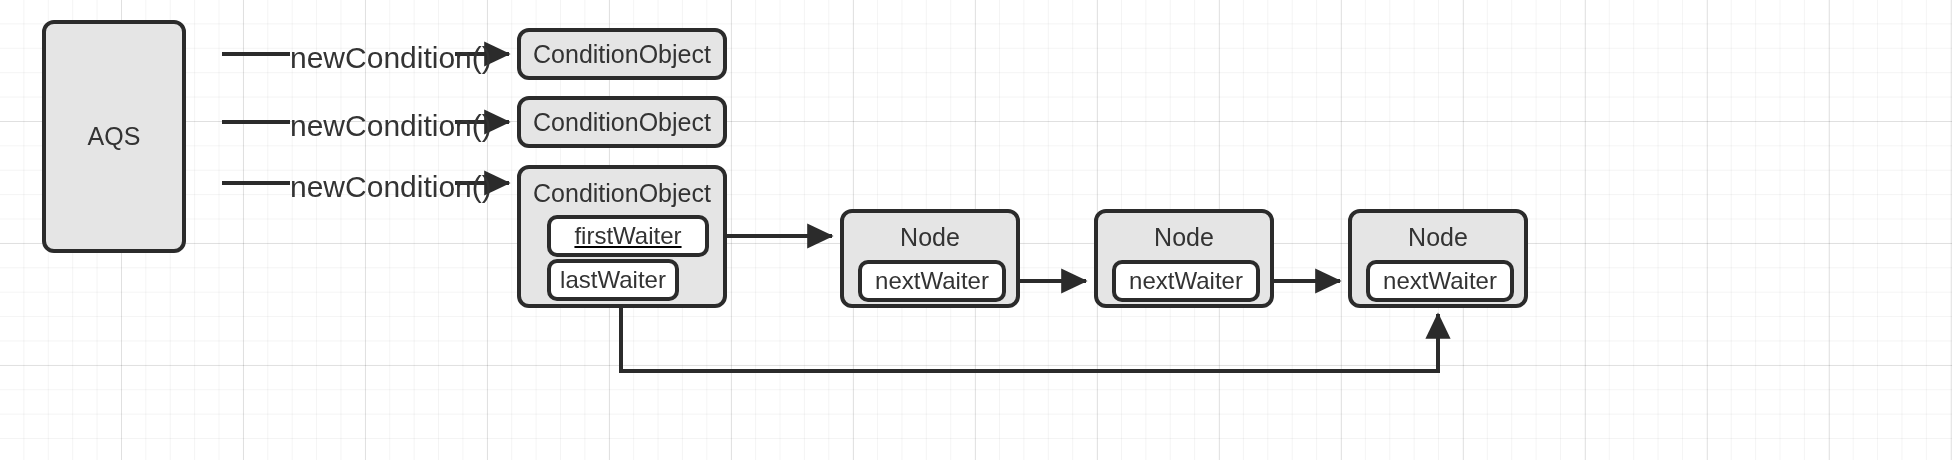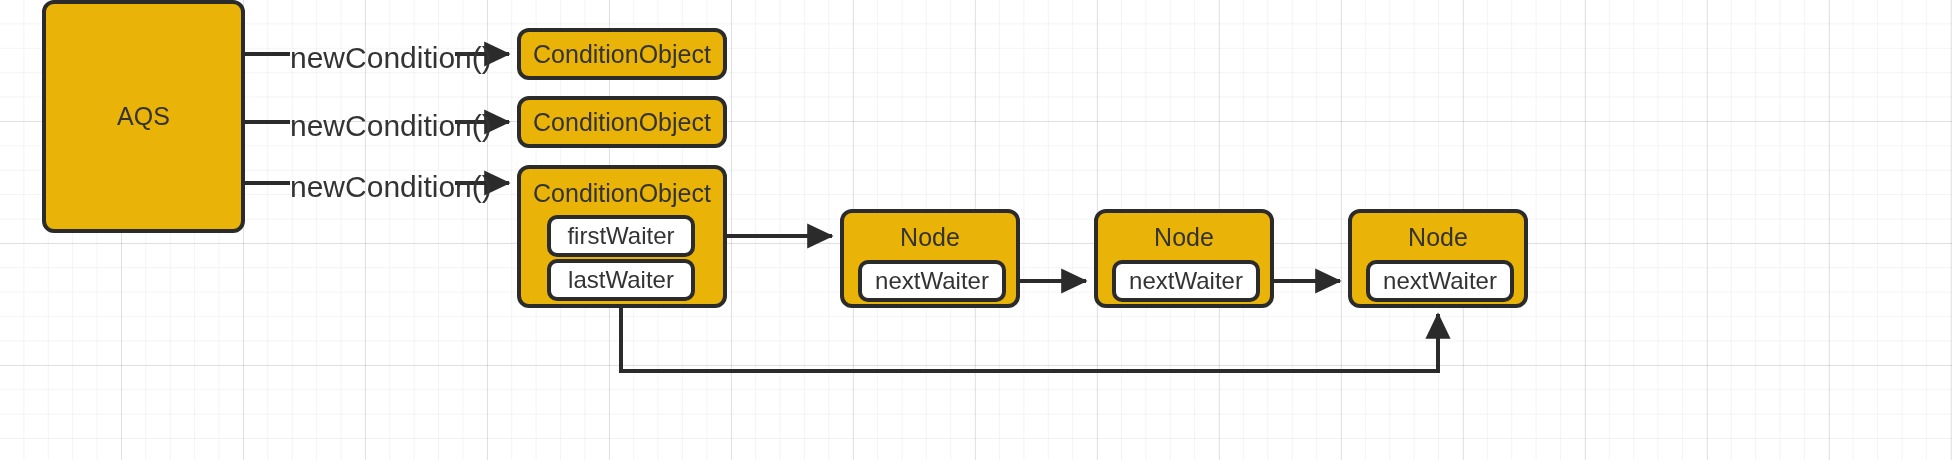--- a/index.html
+++ b/index.html
@@ -24,21 +24,21 @@
       24.4px 24.4px,
       122px 122px,
       122px 122px;
     background-position:-1px -1px,-1px -1px,-1px -1px,-1px -1px;
   }
   #diagram-layer{position:absolute;left:0;top:0;width:1952px;height:460px;}
 
   
   .box{
     position:absolute;
-    background:#eab308;
+    background:#e5e5e5;
     border:4px solid #2b2b2b;
     border-radius:12px;
     box-sizing:border-box;
     display:flex;
     align-items:center;
     justify-content:center;
     color:#333333;
   }
   .box.tall-label{
     align-items:flex-start;
@@ -114,45 +114,45 @@
 
     <g>
       <path d="M1260,281 L1340,281" stroke="#2b2b2b" stroke-width="4" fill="none" marker-end="url(#arrowhead)"></path>
     </g>
 
     <g>
       <path d="M621,301 L621,371 L1438,371 L1438,314" stroke="#2b2b2b" stroke-width="4" fill="none" stroke-linejoin="miter" marker-end="url(#arrowhead)"></path>
     </g>
   </svg>
 
-  <div class="box" style="left:42px;top:0;width:203px;height:233px;">
+  <div class="box" style="left:42px;top:20px;width:144px;height:233px;">
     <span class="box-title">AQS</span>
   </div>
 
   <div class="edge-label" style="left:290px;top:43px;">newCondition()</div>
   <div class="edge-label" style="left:290px;top:111px;">newCondition()</div>
   <div class="edge-label" style="left:290px;top:172px;">newCondition()</div>
 
   <div class="box" style="left:517px;top:28px;width:210px;height:52px;">
     <span class="box-title">ConditionObject</span>
   </div>
 
   <div class="box" style="left:517px;top:96px;width:210px;height:52px;">
     <span class="box-title">ConditionObject</span>
   </div>
 
   <div class="box tall-label" style="left:517px;top:165px;width:210px;height:143px;padding-top:12px;">
     <span class="box-title">ConditionObject</span>
   </div>
 
-  <div class="inner-box" style="left:547px;top:215px;width:148px;height:42px;">
+  <div class="inner-box" style="left:547px;top:215px;width:162px;height:42px;text-decoration:underline;">
     <span class="inner-label">firstWaiter</span>
   </div>
 
-  <div class="inner-box" style="left:547px;top:259px;width:148px;height:42px;">
+  <div class="inner-box" style="left:547px;top:259px;width:132px;height:42px;">
     <span class="inner-label">lastWaiter</span>
   </div>
 
   <div class="box tall-label" style="left:840px;top:209px;width:180px;height:99px;padding-top:12px;">
     <span class="box-title">Node</span>
   </div>
   <div class="inner-box" style="left:858px;top:260px;width:148px;height:42px;">
     <span class="inner-label">nextWaiter</span>
   </div>
 

